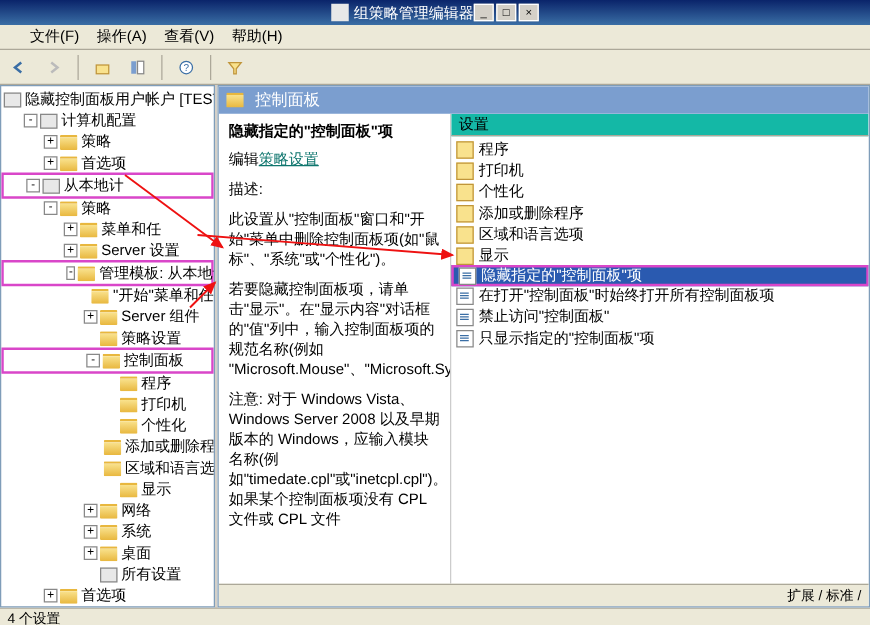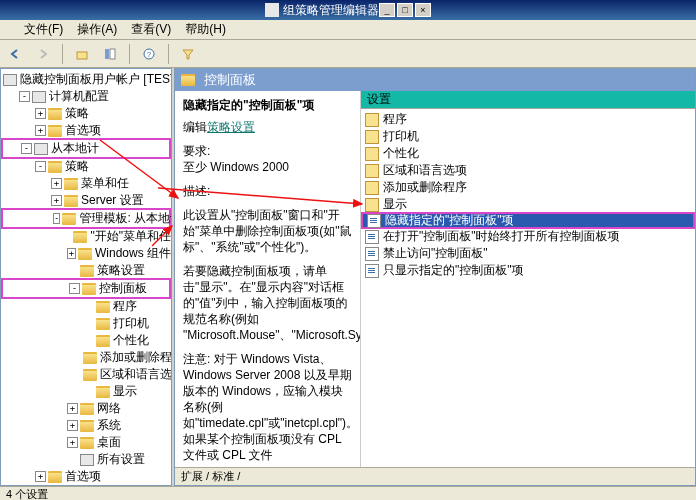--- a/index.html
+++ b/index.html
@@ -32,21 +32,21 @@
 .descpane p { margin-bottom: 8px; }
 .listpane { flex: 1; display: flex; flex-direction: column; overflow: hidden; }
 .colhdr { background: #14b8a6; border-bottom: 1px solid #aca899; height: 18px; display: flex; align-items: center; padding: 0 6px; font-size: 12px; }
 .listbody { flex: 1; padding: 2px 0; }
 .row { display: flex; align-items: center; height: 17px; padding: 0 4px; gap: 4px; }
 .row .ricon { width: 14px; height: 14px; background: #f9e28d; border: 1px solid #c0953a; flex-shrink: 0; }
 .row .rdoc { width: 14px; height: 14px; background: #fff; border: 1px solid #888; flex-shrink: 0; position: relative; }
 .row .rdoc::after { content: ""; position: absolute; left: 2px; top: 3px; width: 7px; height: 1px; background: #3a6ea5; box-shadow: 0 2px #3a6ea5, 0 4px #3a6ea5; }
 .row.sel { background: #2a5ab0; color: #fff; }
 .row.sel.hl-pink { border: 2px solid #d946c9; }
-.expbar { background: #ece9d8; border-top: 1px solid #aca899; height: 18px; font-size: 11px; padding: 0 6px; display: flex; align-items: center; }
+.expbar { background: #ece9d8; border-top: 1px solid #aca899; height: 18px; font-size: 11px; padding: 0 6px; display: flex; align-items: center; justify-content: flex-end; }
 .status { background: #ece9d8; height: 16px; border-top: 1px solid #aca899; font-size: 11px; padding: 0 6px; display: flex; align-items: center; }
 svg.arrow { position: absolute; pointer-events: none; }
 </style>
 </head>
 <body>
 
 <div class="titlebar">
   <div style="display:flex;align-items:center;">
     <span class="ticon"></span>
     <span>组策略管理编辑器</span>
@@ -151,21 +151,21 @@
           <span>管理模板: 从本地计</span>
         </div>
       <div class="node i4">
           <span class="noexp"></span>
           <span class="ficon"></span>
           <span>"开始"菜单和任</span>
         </div>
       <div class="node i4">
           <span class="exp">+</span>
           <span class="ficon"></span>
-          <span>Windows 组件</span>
+          <span>Server 组件</span>
         </div>
       <div class="node i4">
           <span class="noexp"></span>
           <span class="ficon"></span>
           <span>策略设置</span>
         </div>
       <div class="node i4 hl-pink">
           <span class="exp">-</span>
           <span class="ficon"></span>
           <span>控制面板</span>
@@ -230,21 +230,20 @@
 
   <div class="mainpane">
     <div class="mainhdr">
       <span class="ficon"></span>
       <span>控制面板</span>
     </div>
     <div class="mainbody">
       <div class="descpane">
         <div class="dtitle">隐藏指定的"控制面板"项</div>
         <p><span>编辑</span><a href="#">策略设置</a></p>
-        <p><span>要求:</span><br><span>至少 Windows 2000</span></p>
         <p><span>描述:</span><br></p>
         <p>此设置从"控制面板"窗口和"开始"菜单中删除控制面板项(如"鼠标"、"系统"或"个性化")。</p>
         <p>若要隐藏控制面板项，请单击"显示"。在"显示内容"对话框的"值"列中，输入控制面板项的规范名称(例如 "Microsoft.Mouse"、"Microsoft.System"或"Microsoft.Personalization")。</p>
         <p>注意:  对于 Windows Vista、Windows Server 2008 以及早期版本的 Windows，应输入模块名称(例如"timedate.cpl"或"inetcpl.cpl")。如果某个控制面板项没有 CPL 文件或 CPL 文件</p>
       </div>
       <div class="listpane">
         <div class="colhdr">设置</div>
         <div class="listbody" id="listbody">
             <div class="row">
               <span class="ricon"></span>
@@ -253,25 +252,25 @@
             <div class="row">
               <span class="ricon"></span>
               <span>打印机</span>
             </div>
             <div class="row">
               <span class="ricon"></span>
               <span>个性化</span>
             </div>
             <div class="row">
               <span class="ricon"></span>
+              <span>添加或删除程序</span>
+            </div>
+            <div class="row">
+              <span class="ricon"></span>
               <span>区域和语言选项</span>
-            </div>
-            <div class="row">
-              <span class="ricon"></span>
-              <span>添加或删除程序</span>
             </div>
             <div class="row">
               <span class="ricon"></span>
               <span>显示</span>
             </div>
             <div class="row sel hl-pink">
               <span class="rdoc"></span>
               <span>隐藏指定的"控制面板"项</span>
             </div>
             <div class="row">

